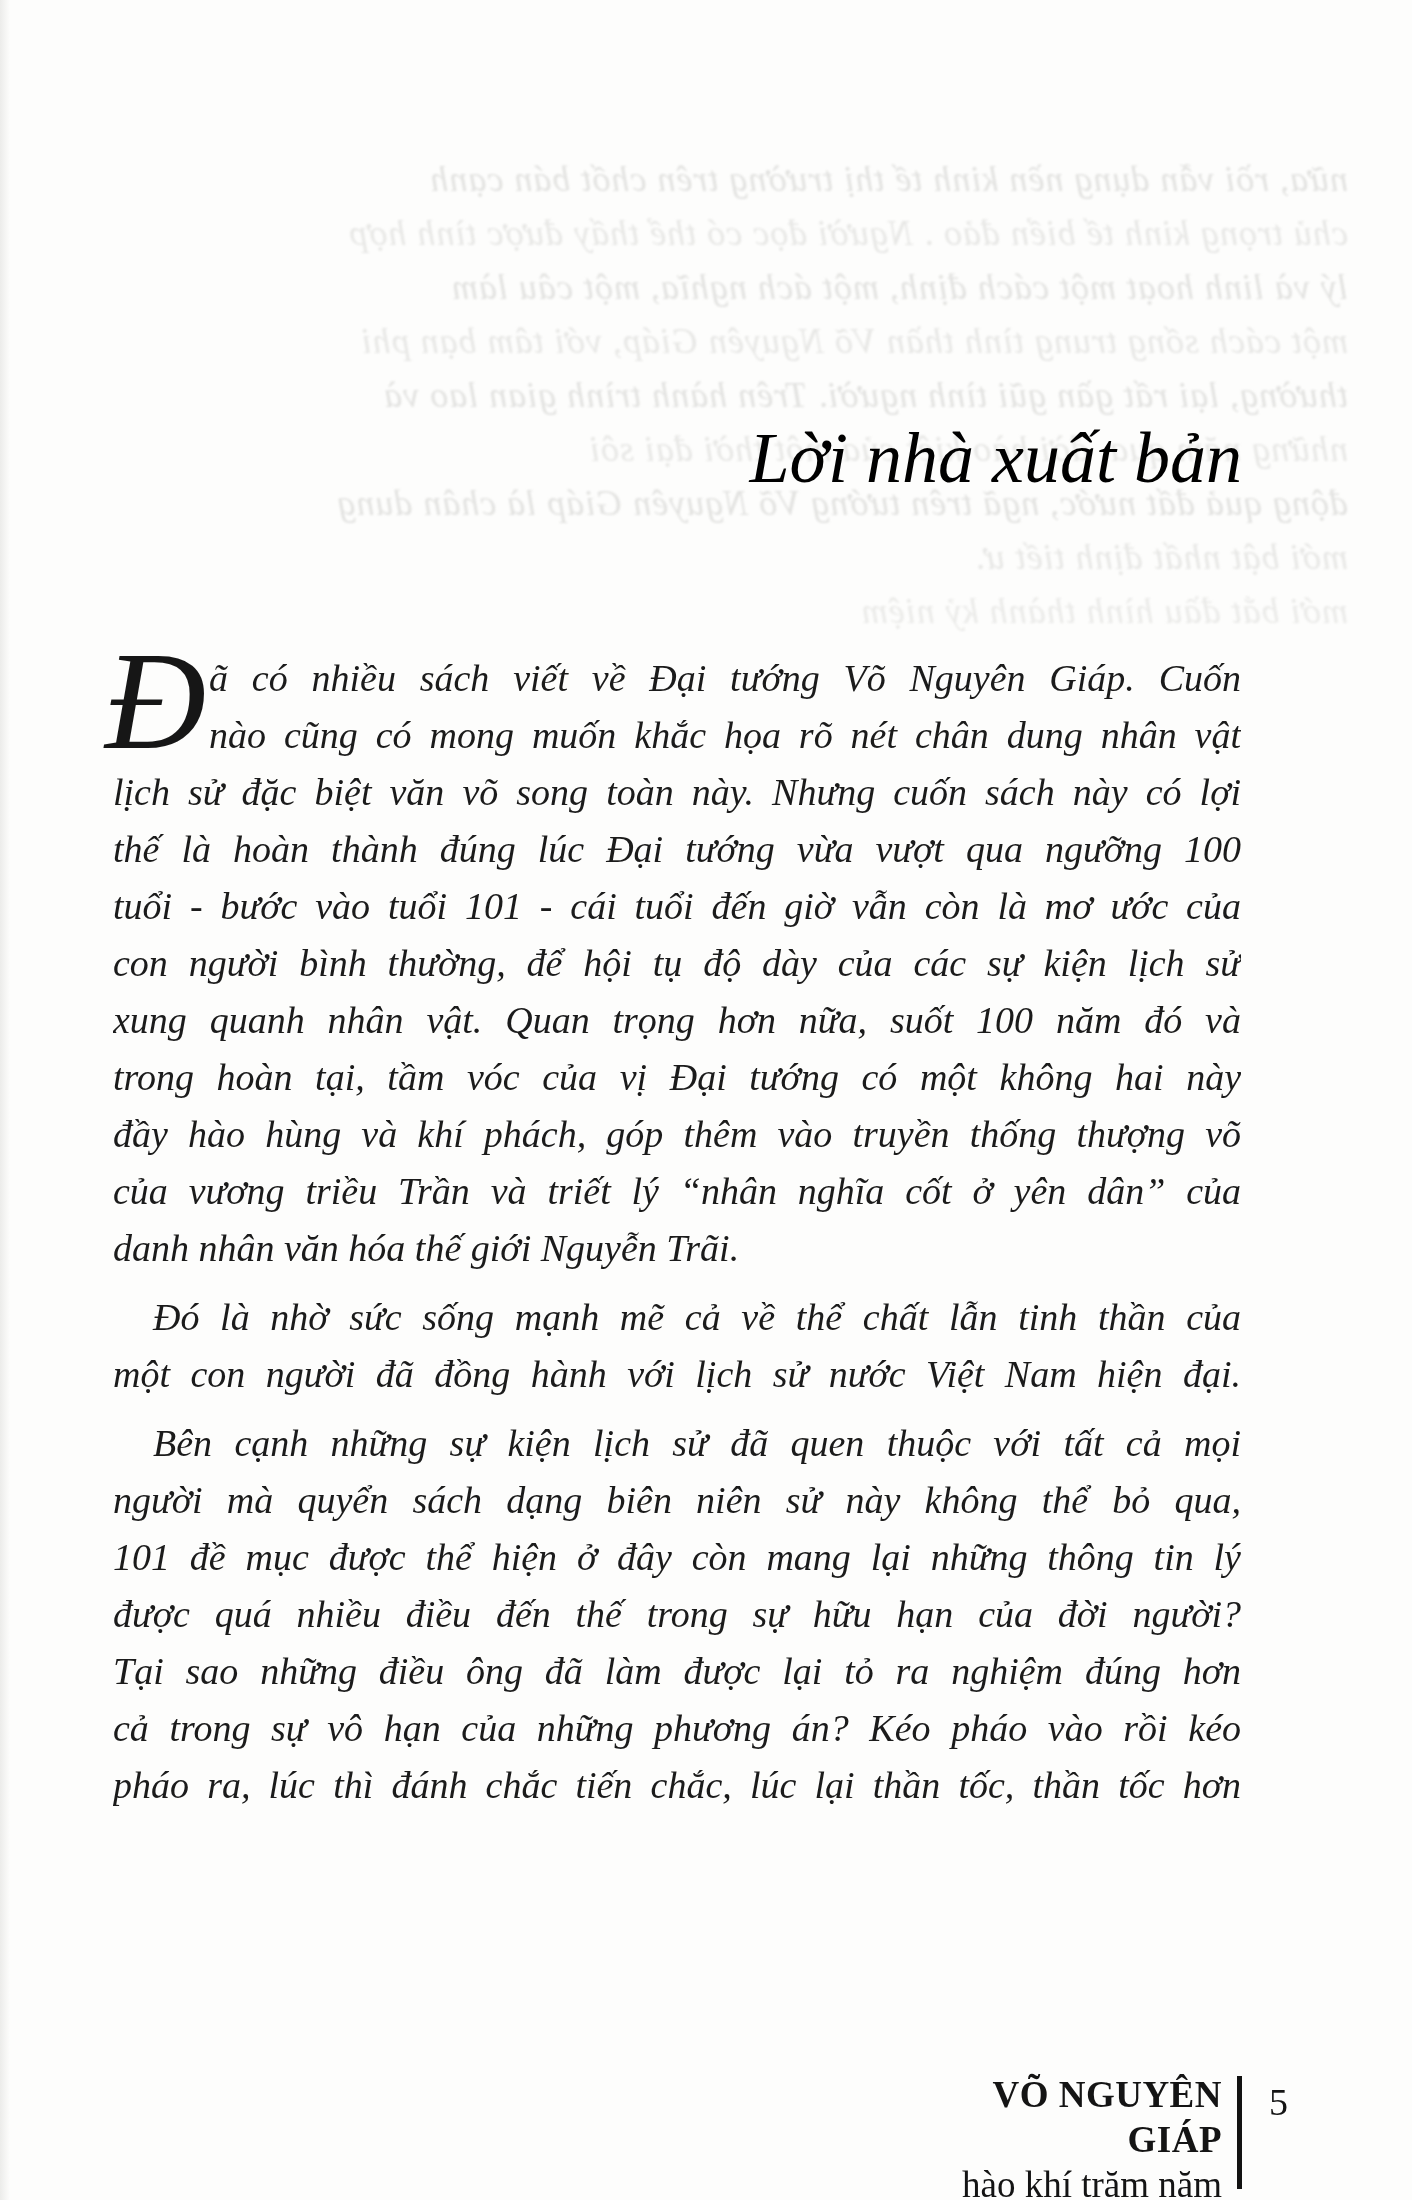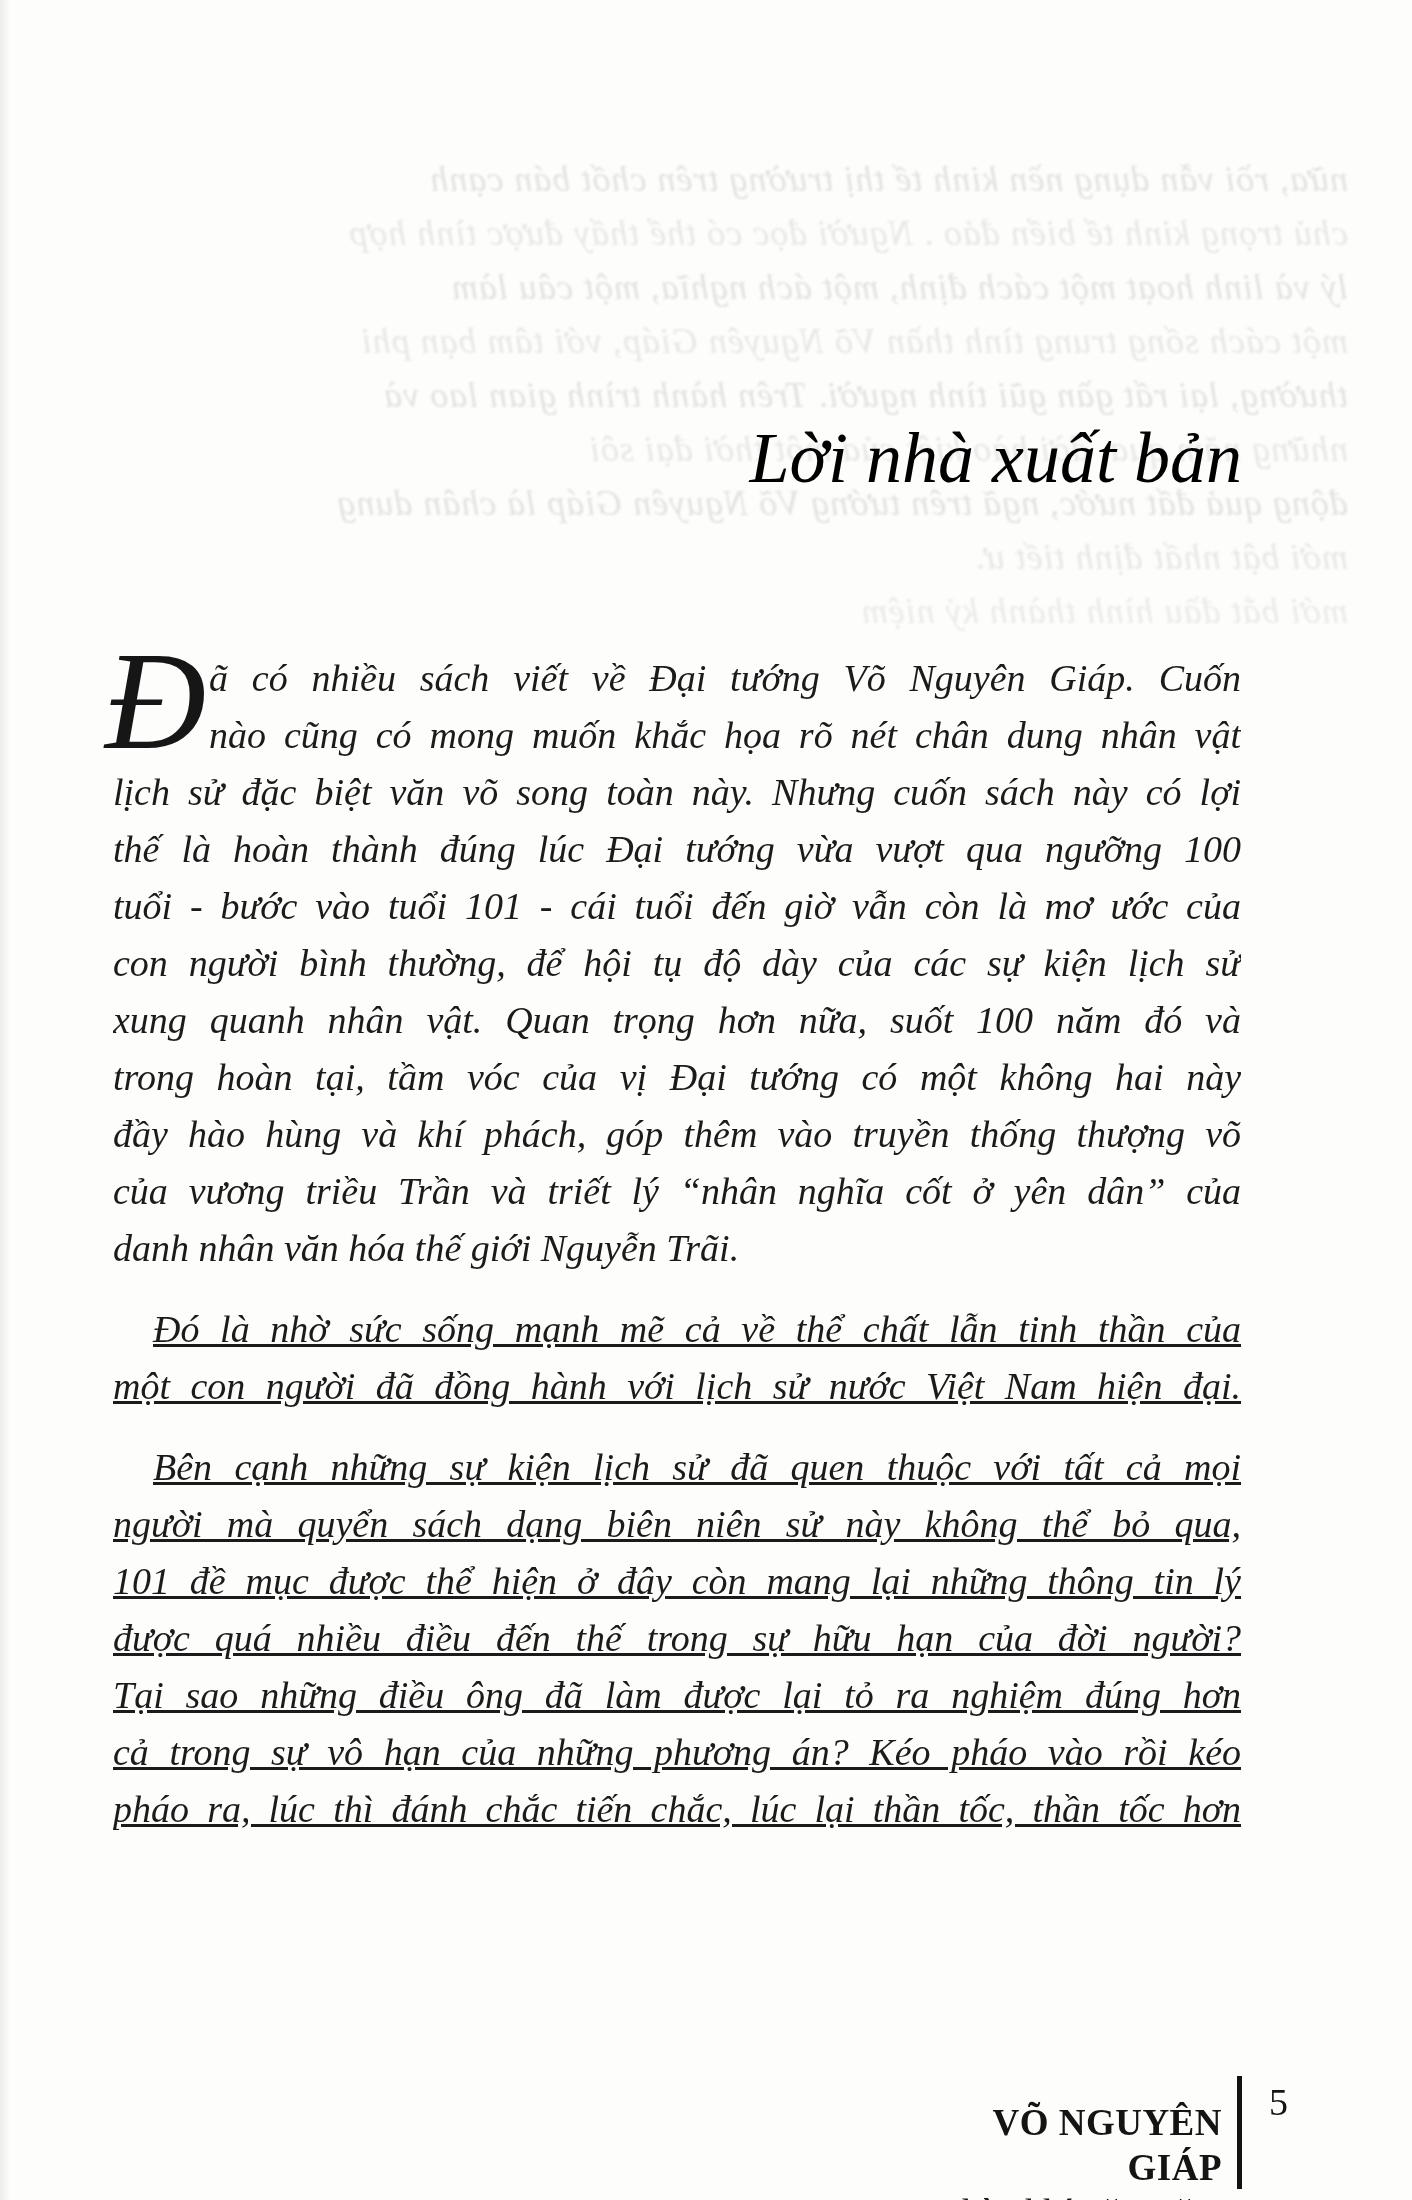--- a/index.html
+++ b/index.html
@@ -44,21 +44,21 @@
   }
 
   
   .body{
     position:absolute;left:113px;top:650px;width:1128px;
     font-style:italic;
     font-size:38px;
     color:#1b1b1b;
   }
   .para{position:relative;}
-  .para + .para{margin-top:24px;text-decoration:underline;}
+  .para + .para{margin-top:12px;}
   .bline{
     height:57px;line-height:57px;overflow:hidden;
     text-align:justify;text-align-last:justify;
   }
   .bline.short{text-align-last:left;}
   .bline.indent{text-indent:40px;}
   .bline.dc-offset{padding-left:96px;}
   .drop-cap{
     position:absolute;left:-8px;top:-14px;
     font-size:140px;line-height:130px;
@@ -69,21 +69,21 @@
   
   .footer{
     position:absolute;left:950px;top:2072px;
     display:flex;align-items:flex-start;
     font-style:normal;
   }
   .footer-titles{
     width:272px;text-align:right;
     font-size:37px;line-height:45px;color:#141414;
   }
-  .footer-book-title{font-weight:bold;letter-spacing:0.5px;margin-top:28px;}
+  .footer-book-title{font-weight:bold;letter-spacing:0.5px;}
   .footer-divider{
     width:5px;height:113px;background:#121212;
     margin-left:15px;margin-top:4px;
   }
   .footer-page-number{
     margin-left:27px;margin-top:8px;
     font-size:38px;color:#141414;
   }
 </style>
 </head>

